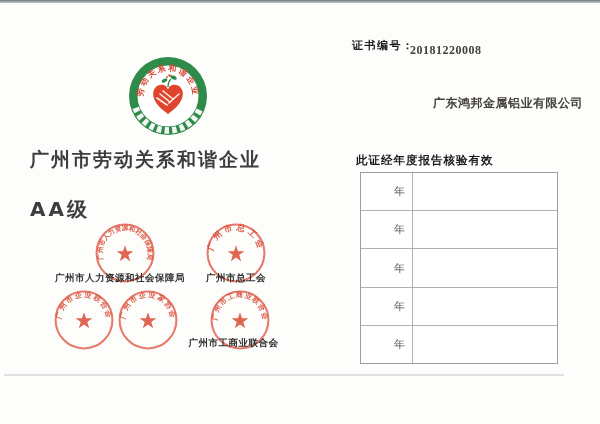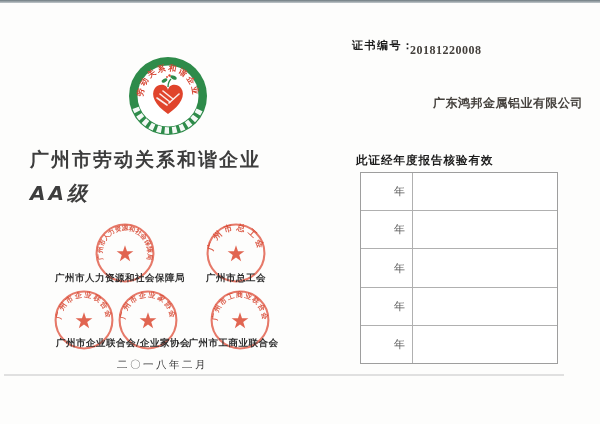--- a/index.html
+++ b/index.html
@@ -6,21 +6,21 @@
   #stage{position:relative;width:600px;height:424px;background:#fdfdfc;overflow:hidden;
          font-family:"DejaVu Sans","Liberation Sans",sans-serif;}
   .abs{position:absolute;}
   #scan-edge-top{top:0;left:0;width:600px;height:3px;
     background:linear-gradient(#6e7a80,#c2c9cc);}
   #page-shadow-bottom{top:374px;left:4px;width:560px;height:2px;background:#d8d8d8;opacity:.8;}
 
   
   #title-block{left:30px;top:148px;width:285px;color:#3d3d3d;}
   #title-line1{font-size:19px;font-weight:bold;letter-spacing:2px;line-height:1.2;}
-  #title-line2{font-size:20px;font-weight:bold;letter-spacing:3px;margin-top:9px;font-style:italic;}
+  #title-line2{font-size:20px;font-weight:bold;letter-spacing:3px;margin-top:25px;}
   .seal-caption{font-size:9.5px;font-weight:bold;color:#2d2d2d;text-align:center;
     white-space:nowrap;letter-spacing:0.5px;}
   #issue-date{left:105px;top:358px;width:115px;text-align:center;font-size:10.5px;
     color:#333;letter-spacing:2.5px;}
 
   
   .field-label{font-size:11px;font-weight:bold;color:#1d1d1d;letter-spacing:1.5px;white-space:nowrap;}
   .field-value{font-size:12px;color:#44403c;font-family:"Liberation Serif","DejaVu Serif",serif;
     white-space:nowrap;letter-spacing:0.5px;font-weight:bold;}
   #cert-no-label{left:352px;top:38px;}
@@ -134,24 +134,22 @@
       </defs>
     <circle cx="30" cy="30" r="27.5" fill="none" stroke="#e05844" stroke-width="2" opacity="0.8"></circle>
     <polygon points="30,22.5 31.94,28.33 38.08,28.37 33.14,32.02 35,37.88 30,34.3 25,37.88 26.86,32.02 21.92,28.37 28.06,28.33" fill="#dc4a33" opacity="0.85"></polygon>
     <text font-size="6.8" fill="#d84a35" opacity="0.9" font-weight="bold" letter-spacing="1">
       <textPath href="#sealArc4" startOffset="50%" text-anchor="middle">广州市工商业联合会</textPath>
     </text>
   </svg>
 
   <div class="abs seal-caption" style="left:50px;top:272px;width:140px;">广州市人力资源和社会保障局</div>
   <div class="abs seal-caption" style="left:198px;top:272px;width:76px;">广州市总工会</div>
-  <div class="abs seal-caption" style="left:48px;top:337px;width:150px;">广州市企业联合会/企业家协会</div>
   <div class="abs seal-caption" style="left:186px;top:337px;width:95px;">广州市工商业联合会</div>
 
-  <div class="abs" id="issue-date">二〇一八年二月</div>
 
   <div class="abs field-label" id="cert-no-label">证书编号：</div>
   <div class="abs field-value" id="cert-no-value">20181220008</div>
 
   <div class="abs field-label" id="validity-note">此证经年度报告核验有效</div>
 
   <div class="abs field-value" id="holder-value">广东鸿邦金属铝业有限公司</div>
 
   <div class="abs" id="verify-table">
     <div class="vt-row">

